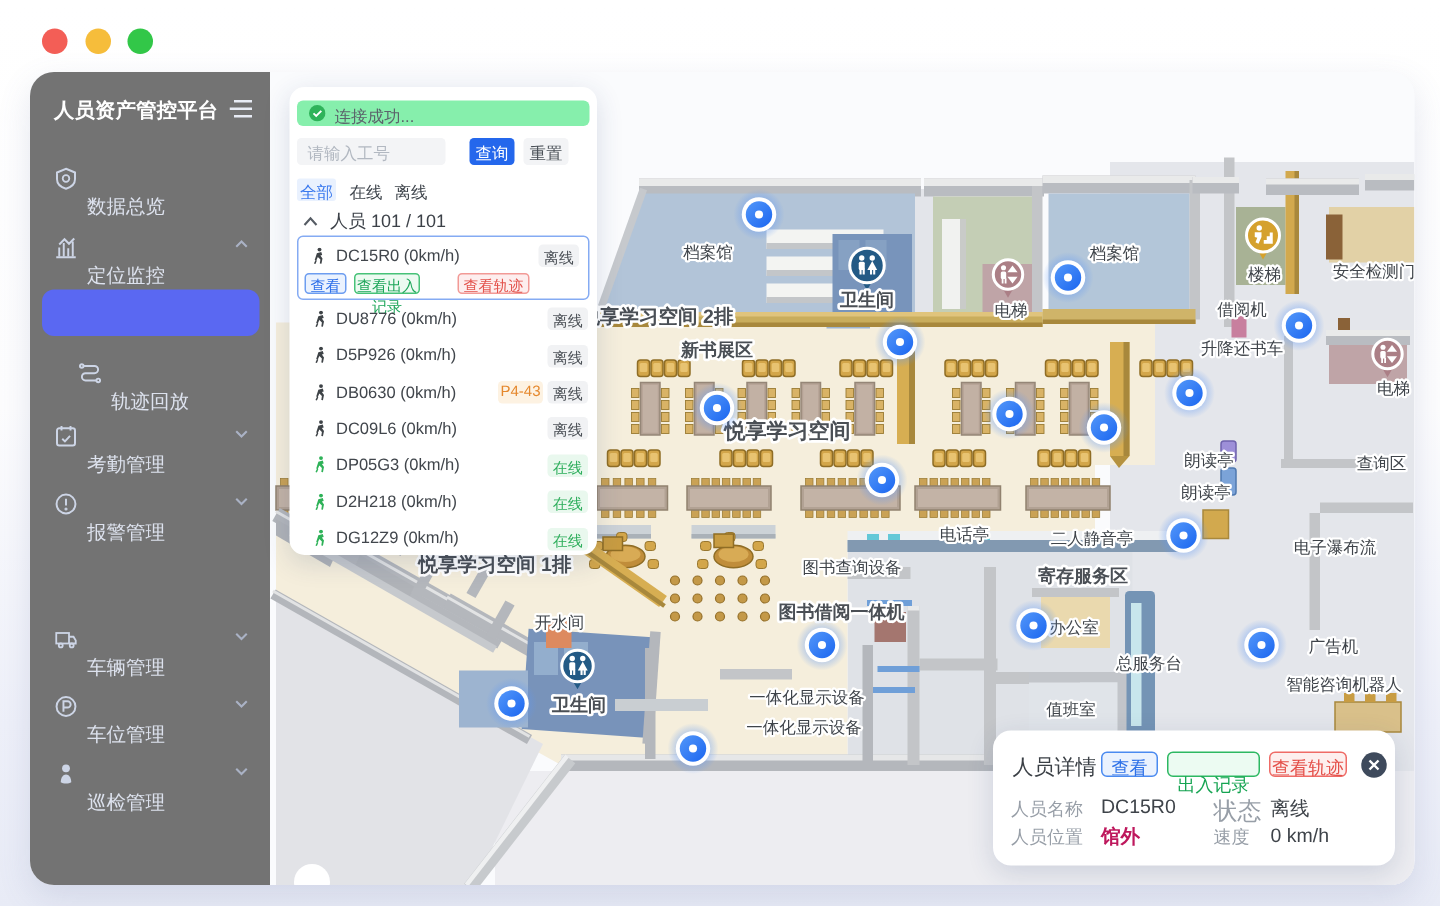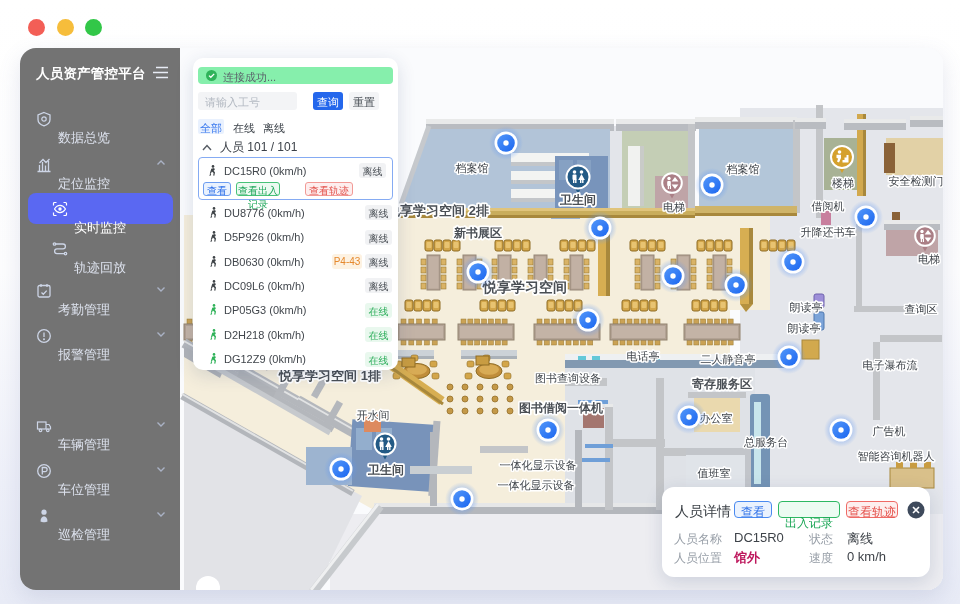--- a/index.html
+++ b/index.html
@@ -66,30 +66,20 @@
             <path d="M3.5 14 V8 M6.5 14 V5 M9.5 14 V8.5 M12.5 14 V4"></path>
             <path d="M3.5 6 L7 2.5 L10 5.5 L13.5 2"></path>
           </g>
         </svg>
       <span class="tx">定位监控</span>
       <svg class="ch" viewBox="0 0 10 10">
           <path d="M1.5 6.5 L5 3 L8.5 6.5" stroke="#aab2c5" stroke-width="1.4" fill="none"></path>
         </svg>
     </div>
 
-    <div class="mi" style="top:151px;color:#ffffff">
-      <svg class="ic" style="left:32px" viewBox="0 0 16 16">
-          <g stroke="#ffffff" stroke-width="1.2" fill="none">
-            <path d="M1.5 4.5 V2.5 A1 1 0 0 1 2.5 1.5 H4.5 M11.5 1.5 H13.5 A1 1 0 0 1 14.5 2.5 V4.5 M14.5 11.5 V13.5 A1 1 0 0 1 13.5 14.5 H11.5 M4.5 14.5 H2.5 A1 1 0 0 1 1.5 13.5 V11.5"></path>
-            <path d="M2.5 8 C4 5.6 6 4.4 8 4.4 C10 4.4 12 5.6 13.5 8 C12 10.4 10 11.6 8 11.6 C6 11.6 4 10.4 2.5 8 Z"></path>
-            <circle cx="8" cy="8" r="1.7" fill="#ffffff" stroke="none"></circle>
-          </g>
-        </svg>
-      <span class="tx" style="left:54px">实时监控</span>
-    </div>
 
     <div class="mi" style="top:191px">
       <svg class="ic" style="left:32px" viewBox="0 0 16 16">
           <g stroke="#cdd5e6" stroke-width="1.3" fill="none">
             <circle cx="2.5" cy="3" r="1.2"></circle>
             <path d="M4 3 H11 A2.4 2.4 0 0 1 11 7.8 H5 A2.4 2.4 0 0 0 5 12.6 H12"></path>
             <circle cx="13.5" cy="12.6" r="1.2"></circle>
           </g>
         </svg>
       <span class="tx" style="left:54px">轨迹回放</span>
@@ -1219,21 +1209,21 @@
       <span style="position:absolute;left:116px;top:14px;width:62px;height:17px;background:#ecfbf2;border:1px solid #2db862;border-radius:4px;color:#16a452;font-size:12px;text-align:center;padding-top:13px;">出入记录</span>
       <span style="position:absolute;left:184px;top:14px;width:52px;height:17px;background:#fdefee;border:1px solid #ef6b66;border-radius:4px;color:#e4504a;font-size:12px;text-align:center;padding-top:2px;">查看轨迹</span>
 
       <svg style="position:absolute;left:245px;top:14px" width="18" height="18" viewBox="0 0 18 18">
           <circle cx="9" cy="9" r="8.5" fill="#3e4a5c"></circle>
           <path d="M6 6 L12 12 M12 6 L6 12" stroke="#fff" stroke-width="1.6"></path>
         </svg>
 
       <span style="position:absolute;left:12px;top:44px;font-size:12px;color:#979ea7;">人员名称</span>
       <span style="position:absolute;left:72px;top:43px;font-size:13px;color:#3e4349;">DC15R0</span>
-      <span style="position:absolute;left:147px;top:44px;font-size:12px;color:#979ea7;">状态</span>
+      <span style="position:absolute;left:147px;top:44px;font-size:16px;color:#979ea7;">状态</span>
       <span style="position:absolute;left:185px;top:43px;font-size:13px;color:#3e4349;">离线</span>
 
       <span style="position:absolute;left:12px;top:63px;font-size:12px;color:#979ea7;">人员位置</span>
       <span style="position:absolute;left:72px;top:62px;font-size:13px;color:#be185d;font-weight:bold;">馆外</span>
       <span style="position:absolute;left:147px;top:63px;font-size:12px;color:#979ea7;">速度</span>
       <span style="position:absolute;left:185px;top:62px;font-size:13px;color:#3e4349;">0 km/h</span>
     </div>
   </div>
 </div>
 

